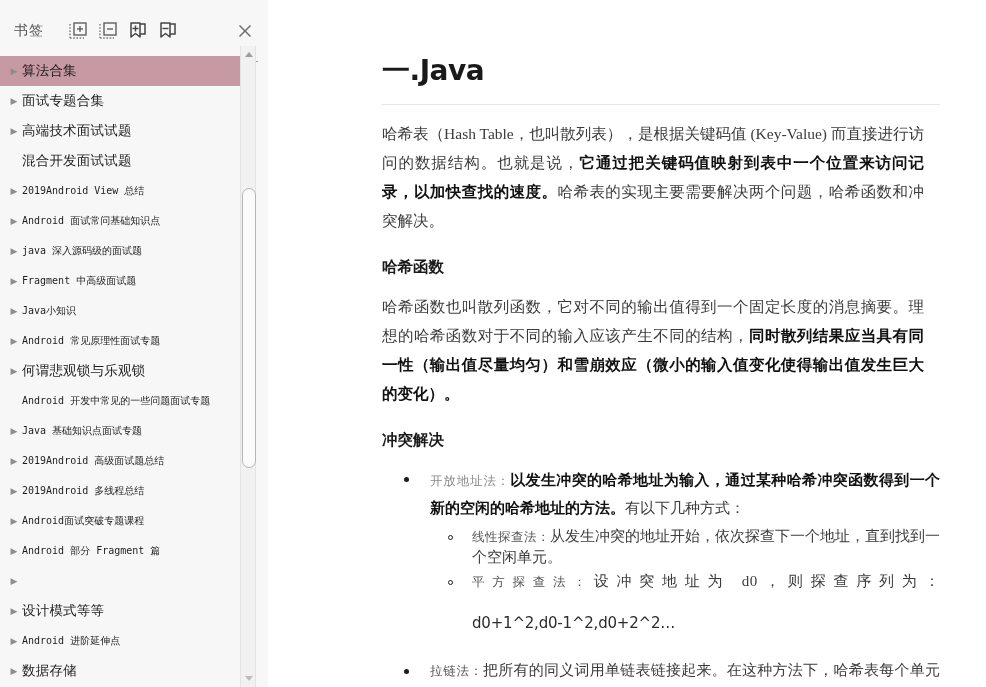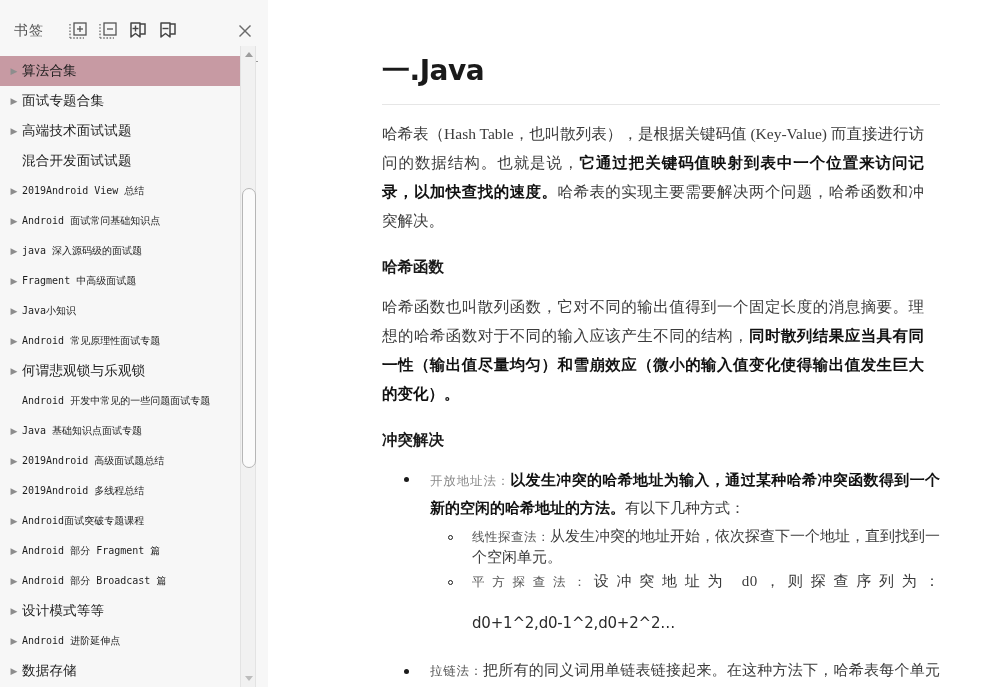--- a/index.html
+++ b/index.html
@@ -353,21 +353,20 @@
         <div class="bm-item">
           <span class="bm-arrow">▶</span>
           <span class="bm-label mono">Android面试突破专题课程</span>
         </div>
         <div class="bm-item">
           <span class="bm-arrow">▶</span>
           <span class="bm-label mono">Android 部分 Fragment 篇</span>
         </div>
         <div class="bm-item">
           <span class="bm-arrow">▶</span>
-          <span class="bm-label mono">Android 部分 Broadcast 篇</span>
         </div>
         <div class="bm-item">
           <span class="bm-arrow">▶</span>
           <span class="bm-label">设计模式等等</span>
         </div>
         <div class="bm-item">
           <span class="bm-arrow">▶</span>
           <span class="bm-label mono">Android 进阶延伸点</span>
         </div>
         <div class="bm-item">

